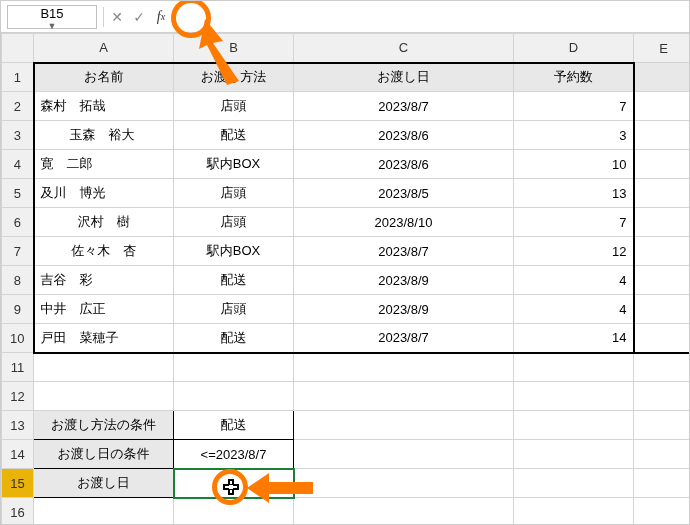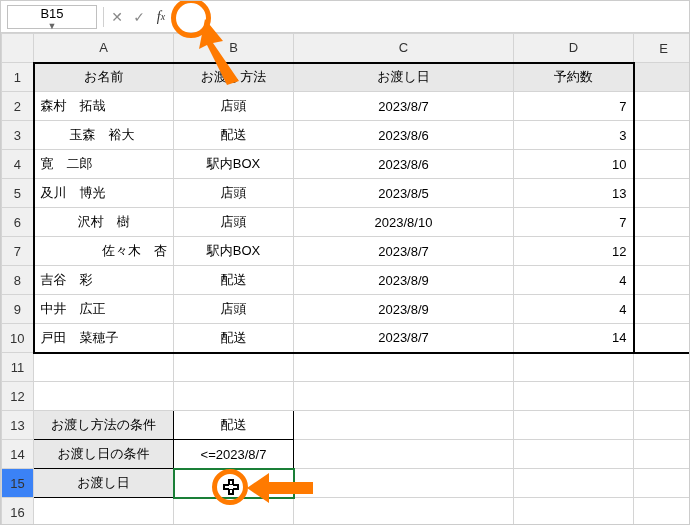--- a/index.html
+++ b/index.html
@@ -215,21 +215,21 @@
   <tr class="data-row">
     <th class="rowhdr">6</th>
     <td class="cA" style="border-left:2px solid #000;text-align:center;">沢村　樹</td>
     <td class="cB">店頭</td>
     <td class="cC">2023/8/10</td>
     <td class="cD" style="border-right:2px solid #000;">7</td>
     <td></td>
   </tr>
   <tr class="data-row">
     <th class="rowhdr">7</th>
-    <td class="cA" style="border-left:2px solid #000;text-align:right;">佐々木　杏</td>
+    <td class="cA" style="border-left:2px solid #000;text-align:center;">佐々木　杏</td>
     <td class="cB">駅内BOX</td>
     <td class="cC">2023/8/7</td>
     <td class="cD" style="border-right:2px solid #000;">12</td>
     <td></td>
   </tr>
   <tr class="data-row">
     <th class="rowhdr">8</th>
     <td class="cA" style="border-left:2px solid #000;text-align:left;">吉谷　彩</td>
     <td class="cB">配送</td>
     <td class="cC">2023/8/9</td>
@@ -278,21 +278,21 @@
   </tr>
   <tr class="box14">
     <th class="rowhdr">14</th>
     <td class="cA">お渡し日の条件</td>
     <td class="cB">&lt;=2023/8/7</td>
     <td></td>
           <td></td>
           <td></td>
   </tr>
   <tr class="box15">
-    <th class="rowhdr" style="background:#3b82f6;">15</th>
+    <th class="rowhdr" style="background:#eab308;">15</th>
     <td class="cA">お渡し日</td>
     <td class="cB"></td>
     <td></td>
           <td></td>
           <td></td>
   </tr>
   <tr>
     <th class="rowhdr" style="height:12px;margin-left:7px;">16</th>
     <td></td>
           <td></td>

